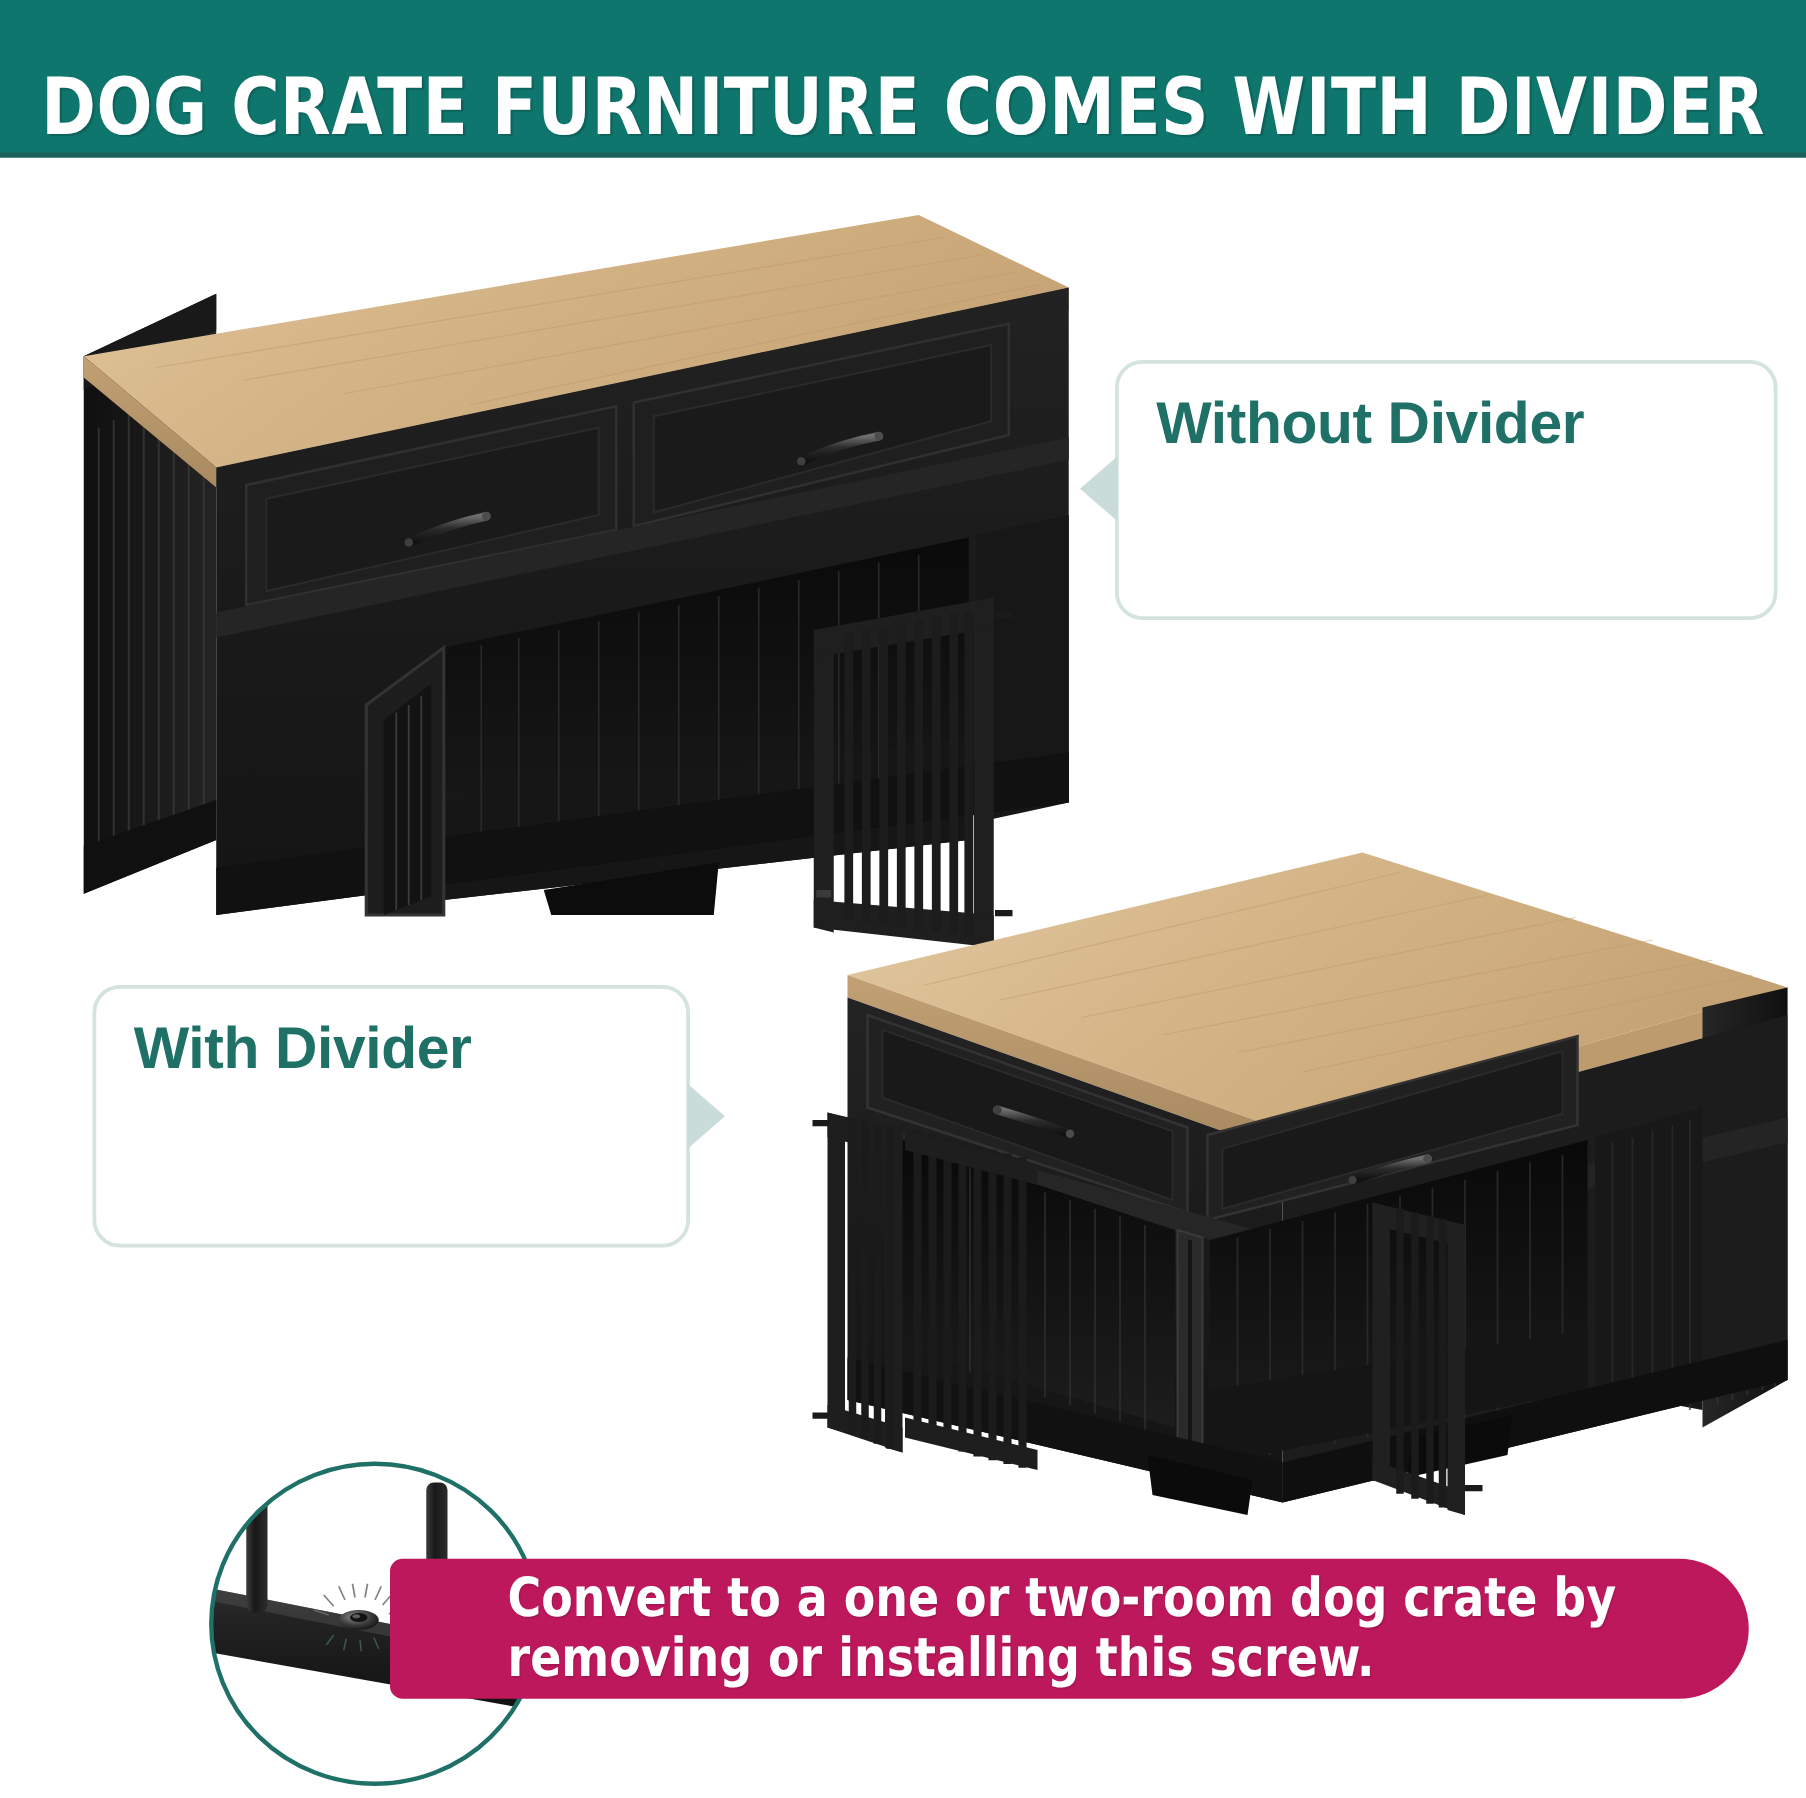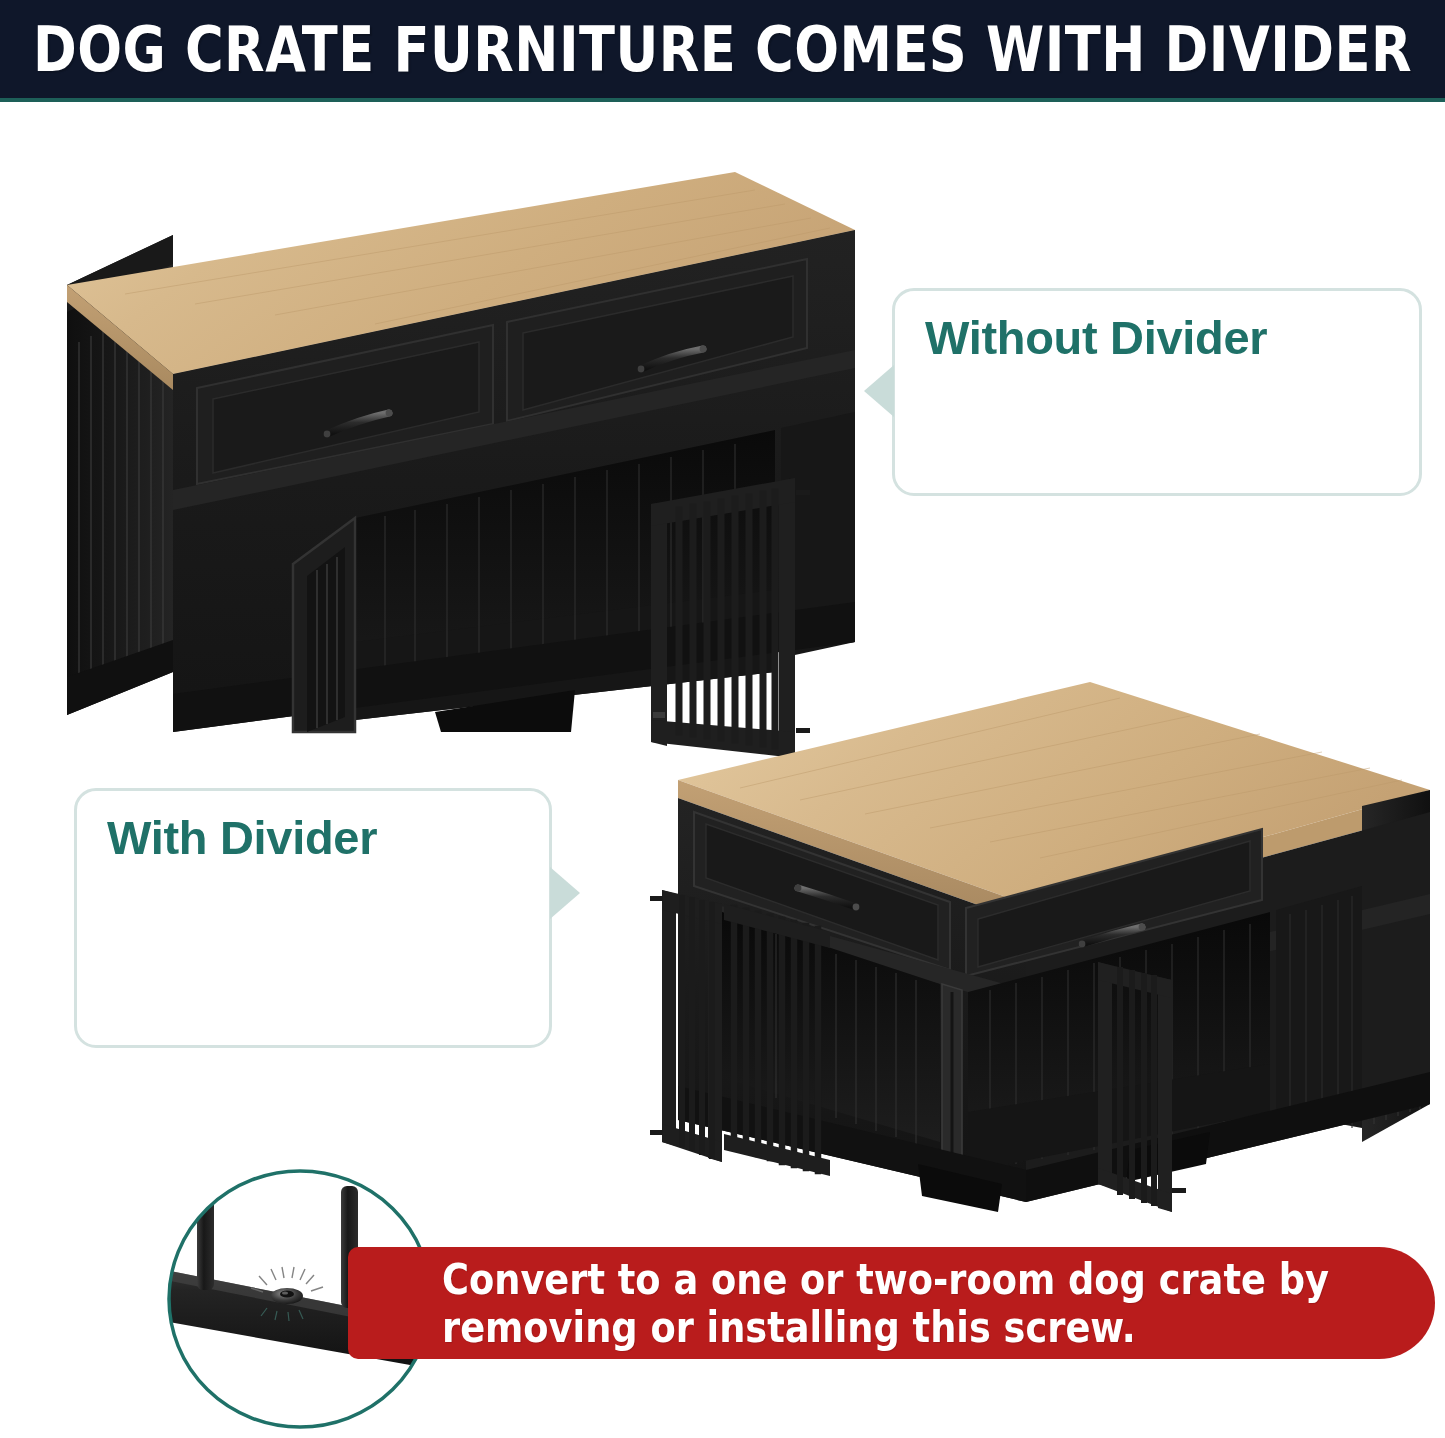--- a/index.html
+++ b/index.html
@@ -4,23 +4,23 @@
 <style>
   html,body{margin:0;padding:0;background:#ffffff;}
   body{
     width:1445px;height:1438px;position:relative;overflow:hidden;
     font-family:"Liberation Sans","DejaVu Sans",sans-serif;
     background:#ffffff;
   }
 
   
   .header-banner{
-    position:absolute;left:0;top:0;width:1445px;height:102px;
-    background:#0f172a;
-    display:flex;align-items:center;justify-content:center;
+    position:absolute;left:0;top:0;width:1445px;height:126px;
+    background:#0f766e;
+    display:flex;align-items:flex-end;justify-content:center;
     box-sizing:border-box;
     border-bottom:4px solid #1d5f58;
   }
   .header-title{
     color:#ffffff;
     font-family:"Liberation Sans Narrow","DejaVu Sans Condensed","Liberation Sans",sans-serif;
     font-size:63px;font-weight:700;letter-spacing:0.5px;
     transform:scaleX(0.93);transform-origin:center;
     white-space:nowrap;
     text-shadow:2px 2px 1px rgba(0,0,0,0.17);
@@ -52,30 +52,30 @@
     border-right:30px solid #c9dcd9;
   }
   .pointer-right{
     border-top:26px solid transparent;
     border-bottom:26px solid transparent;
     border-left:30px solid #c9dcd9;
   }
 
   #callout-without{ left:892px; top:288px; width:530px; height:208px; }
   #callout-without .pointer{ left:-31px; top:74px; }
-  #callout-with{ left:74px; top:788px; width:478px; height:260px; }
+  #callout-with{ left:74px; top:788px; width:478px; height:210px; }
   #callout-with .pointer{ right:-31px; top:76px; }
 
   
   .bottom-banner{
     position:absolute;left:312px;top:1247px;width:1087px;height:112px;
-    background:#b91c1c;
+    background:#be185d;
     border-radius:10px 56px 56px 10px;
     display:flex;align-items:center;
-    box-sizing:border-box;padding-left:94px;margin-left:36px;
+    box-sizing:border-box;padding-left:94px;
   }
   .bottom-banner-text{
     color:#ffffff;
     font-family:"Liberation Sans Narrow","DejaVu Sans Condensed","Liberation Sans",sans-serif;
     font-size:43px;font-weight:700;line-height:1.12;
     transform:scaleX(0.95);transform-origin:left center;
     text-shadow:1px 1px 1px rgba(0,0,0,0.13);
   }
 
   

